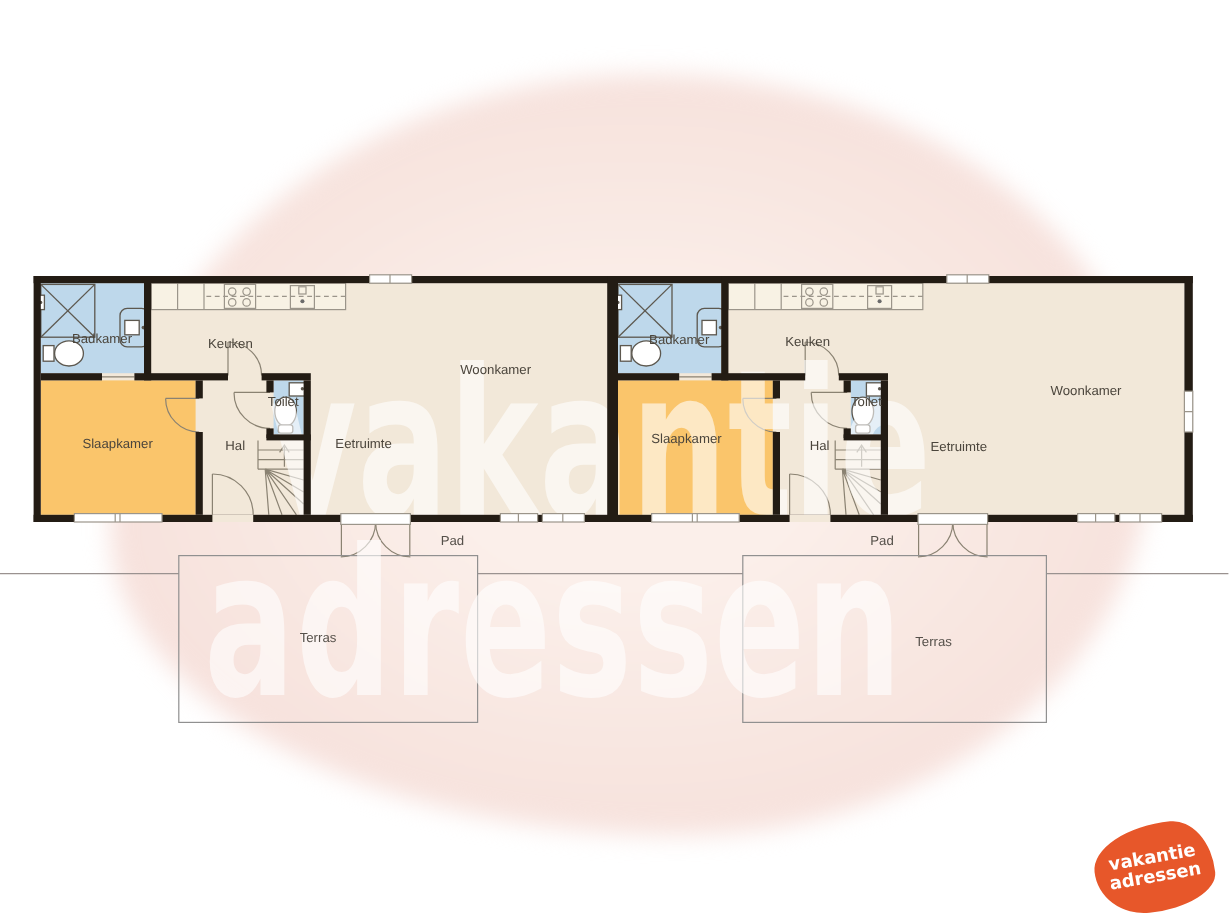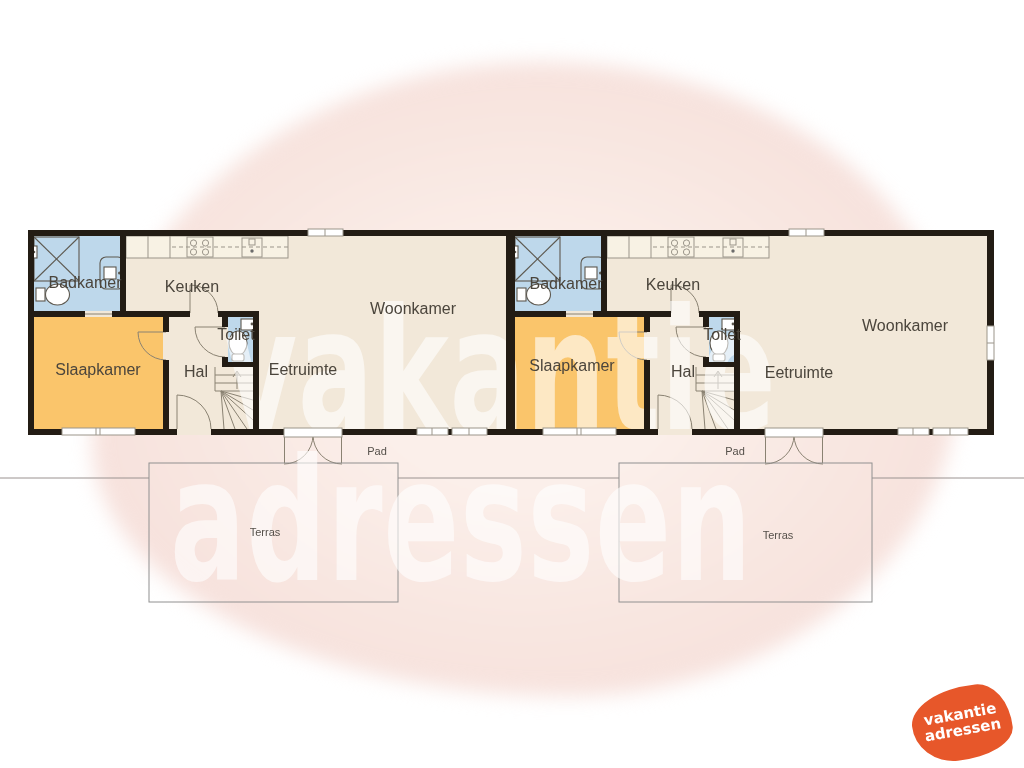--- a/index.html
+++ b/index.html
@@ -15,21 +15,21 @@
   .over{z-index:4;}
   
   .wm{position:absolute;z-index:3;color:rgba(255,255,255,0.60);
       font-family:"DejaVu Sans",sans-serif;font-weight:bold;font-size:170px;
       line-height:1;white-space:nowrap;transform:scaleX(0.66);transform-origin:left top;
       letter-spacing:1px;pointer-events:none;}
   .wm1{left:224px;top:286px;}
   .wm2{left:170px;top:436px;}
   
   .lbl{position:absolute;z-index:5;transform:translate(-50%,-50%);
-       color:#4b453c;font-size:16px;white-space:nowrap;}
+       color:#4b453c;font-size:11px;white-space:nowrap;}
   .lbl.outdoor{color:#55504a;font-size:11px;}
   
   .logo{position:absolute;left:912px;top:686px;width:100px;height:74px;z-index:6;
         background:#E7572A;border-radius:67% 33% 58% 42% / 48% 62% 38% 52%;
         transform:rotate(-6deg);display:flex;align-items:center;justify-content:center;}
   .logo-text{transform:rotate(-4deg);color:#ffffff;text-align:center;
         font-family:"DejaVu Sans",sans-serif;font-weight:bold;font-size:15px;line-height:1.05;}
 </style>
 </head>
 <body>

